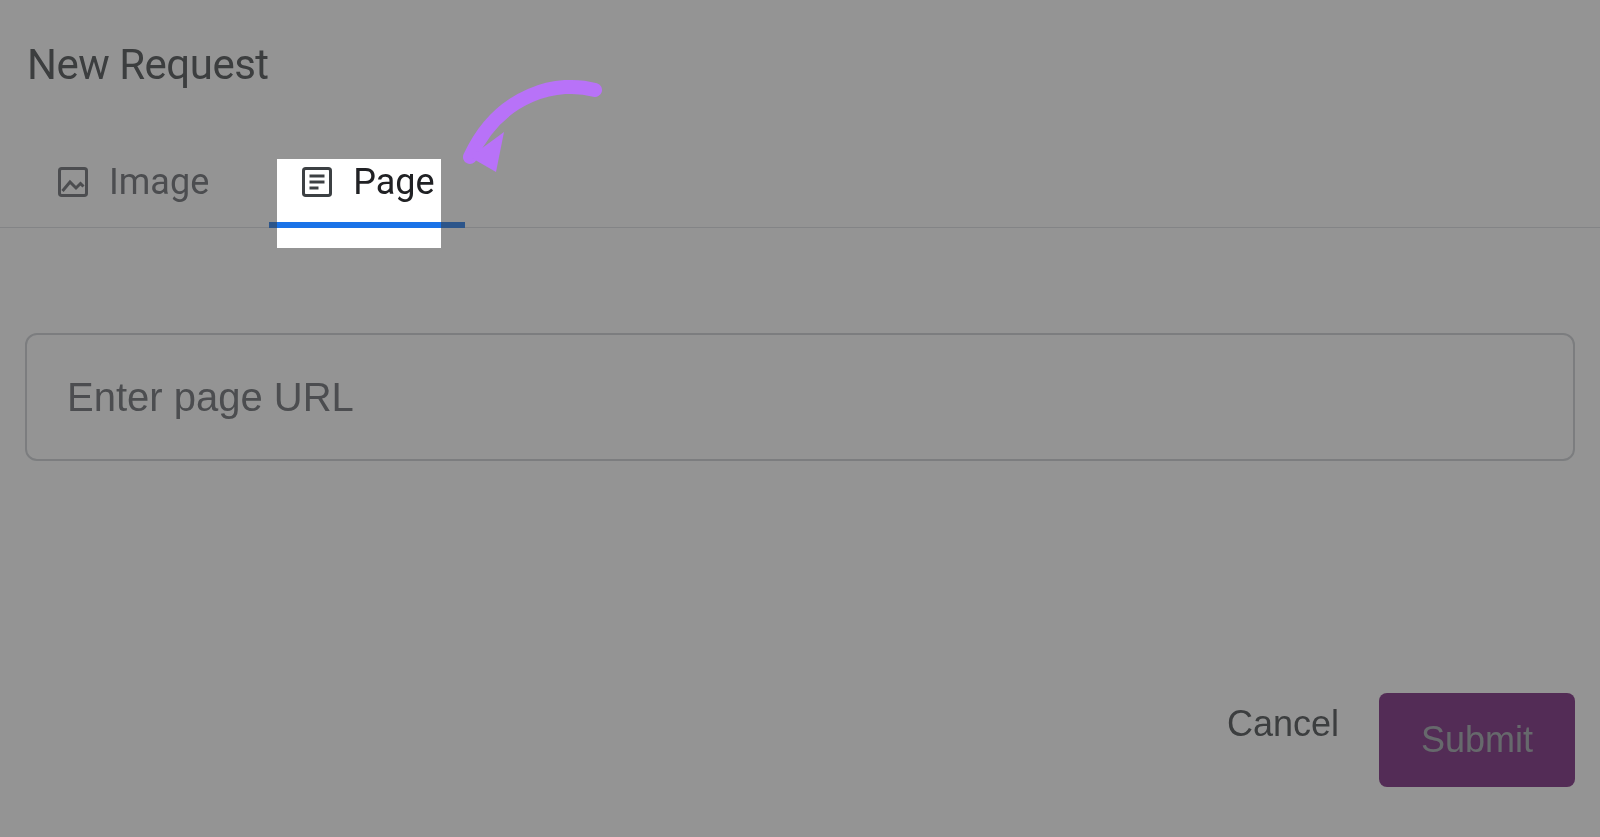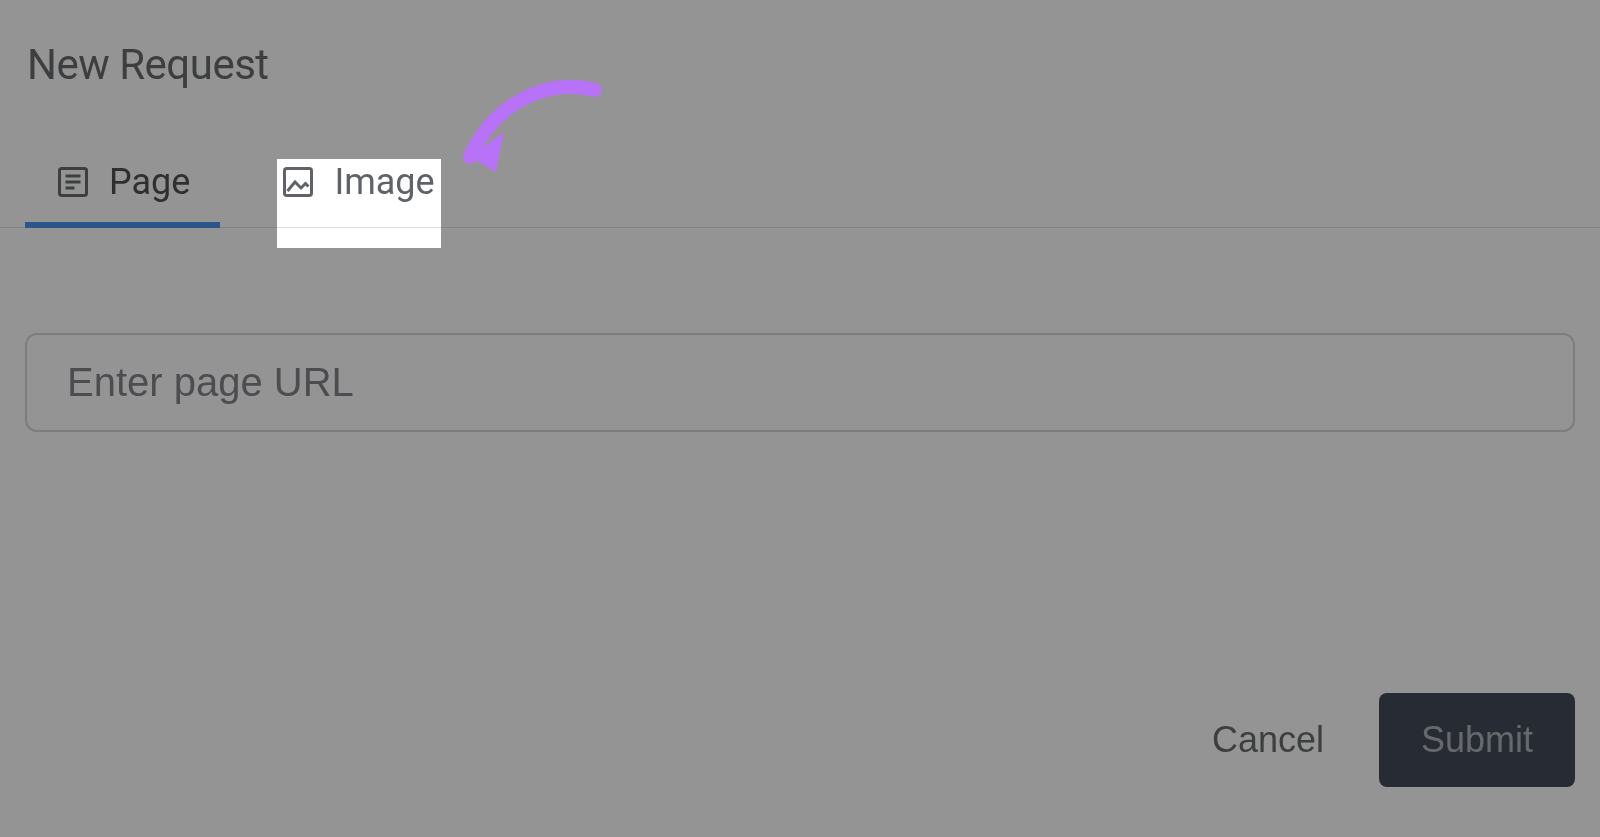--- a/index.html
+++ b/index.html
@@ -52,56 +52,56 @@
     background: #1a73e8;
   }
   .tab .ico { width: 36px; height: 36px; flex: 0 0 36px; }
   .tab .ico svg { width: 36px; height: 36px; display:block; }
 
   .field-wrap {
     margin-top: 105px;
   }
   .url-input {
     width: 100%;
-    height: 99px;
+    height: 128px;
     border: 2px solid #c9cdd1;
     border-radius: 12px;
     font-size: 40px;
     padding: 0 40px;
     color: #3c4043;
     background: #fff;
     outline: none;
   }
   .url-input::placeholder { color: #5f6368; }
   .example {
     font-size: 30px;
     color: #5f6368;
     margin: 22px 0 0 42px;
   }
 
   .actions {
     position: absolute;
     right: 25px;
     bottom: 50px;
     display: flex;
-    align-items: center;
-    gap: 49px;
+    align-items: flex-start;
+    gap: 34px;
   }
   .btn-cancel {
     font-size: 36px;
     color: #3c4043;
     background: none;
     border: none;
     cursor: pointer;
     padding: 10px 6px;
   }
   .btn-submit {
     font-size: 36px;
     color: #9aa0a6;
-    background: #0f172a;
+    background: #701a75;
     border: none;
     border-radius: 8px;
     padding: 26px 42px;
     cursor: default;
   }
 
   
   .dim {
     position: absolute;
     inset: 0;
@@ -122,39 +122,39 @@
   }
   .arrow svg { width: 100%; height: 100%; overflow: visible; }
 </style>
 </head>
 <body>
 
 <div class="dialog">
   <h1 class="title">New Request</h1>
 
   <div class="tabs">
+    <div class="tab">
+      <span class="ico">
+        <svg viewBox="0 0 24 24" fill="none" stroke="#5f6368" stroke-width="2">
+          <rect x="3" y="3" width="18" height="18" rx="1.5"></rect>
+          <polyline points="5,18 10,12 14,16 17,13 19,15"></polyline>
+        </svg>
+      </span>
+      <span>Image</span>
+    </div>
     <div class="tab active">
       <span class="ico">
         <svg viewBox="0 0 24 24" fill="none" stroke="#3c4043" stroke-width="2">
           <rect x="3" y="3" width="18" height="18" rx="1.5"></rect>
           <line x1="7" y1="8" x2="17" y2="8"></line>
           <line x1="7" y1="12" x2="17" y2="12"></line>
           <line x1="7" y1="16" x2="13" y2="16"></line>
         </svg>
       </span>
       <span>Page</span>
-    </div>
-    <div class="tab">
-      <span class="ico">
-        <svg viewBox="0 0 24 24" fill="none" stroke="#5f6368" stroke-width="2">
-          <rect x="3" y="3" width="18" height="18" rx="1.5"></rect>
-          <polyline points="5,18 10,12 14,16 17,13 19,15"></polyline>
-        </svg>
-      </span>
-      <span>Image</span>
     </div>
   </div>
 
   <div class="field-wrap">
     <input class="url-input" type="text" placeholder="Enter page URL" style="">
   </div>
 
   <div class="actions">
     <button class="btn-cancel">Cancel</button>
     <button class="btn-submit" disabled="">Submit</button>

